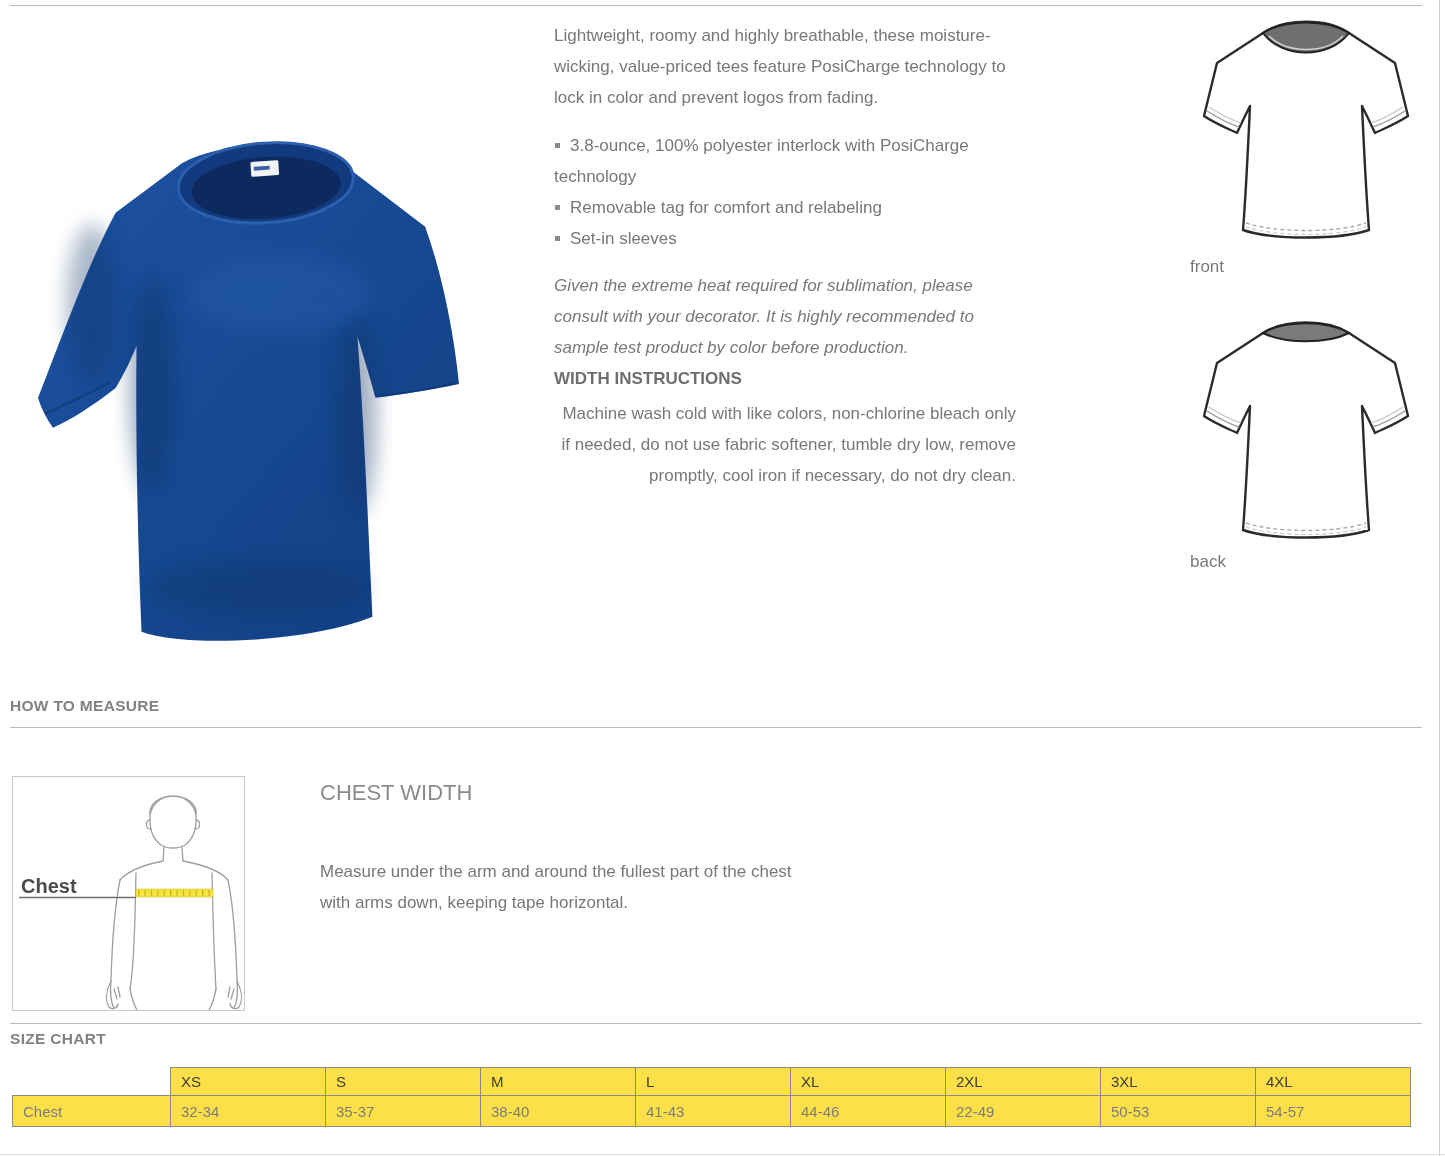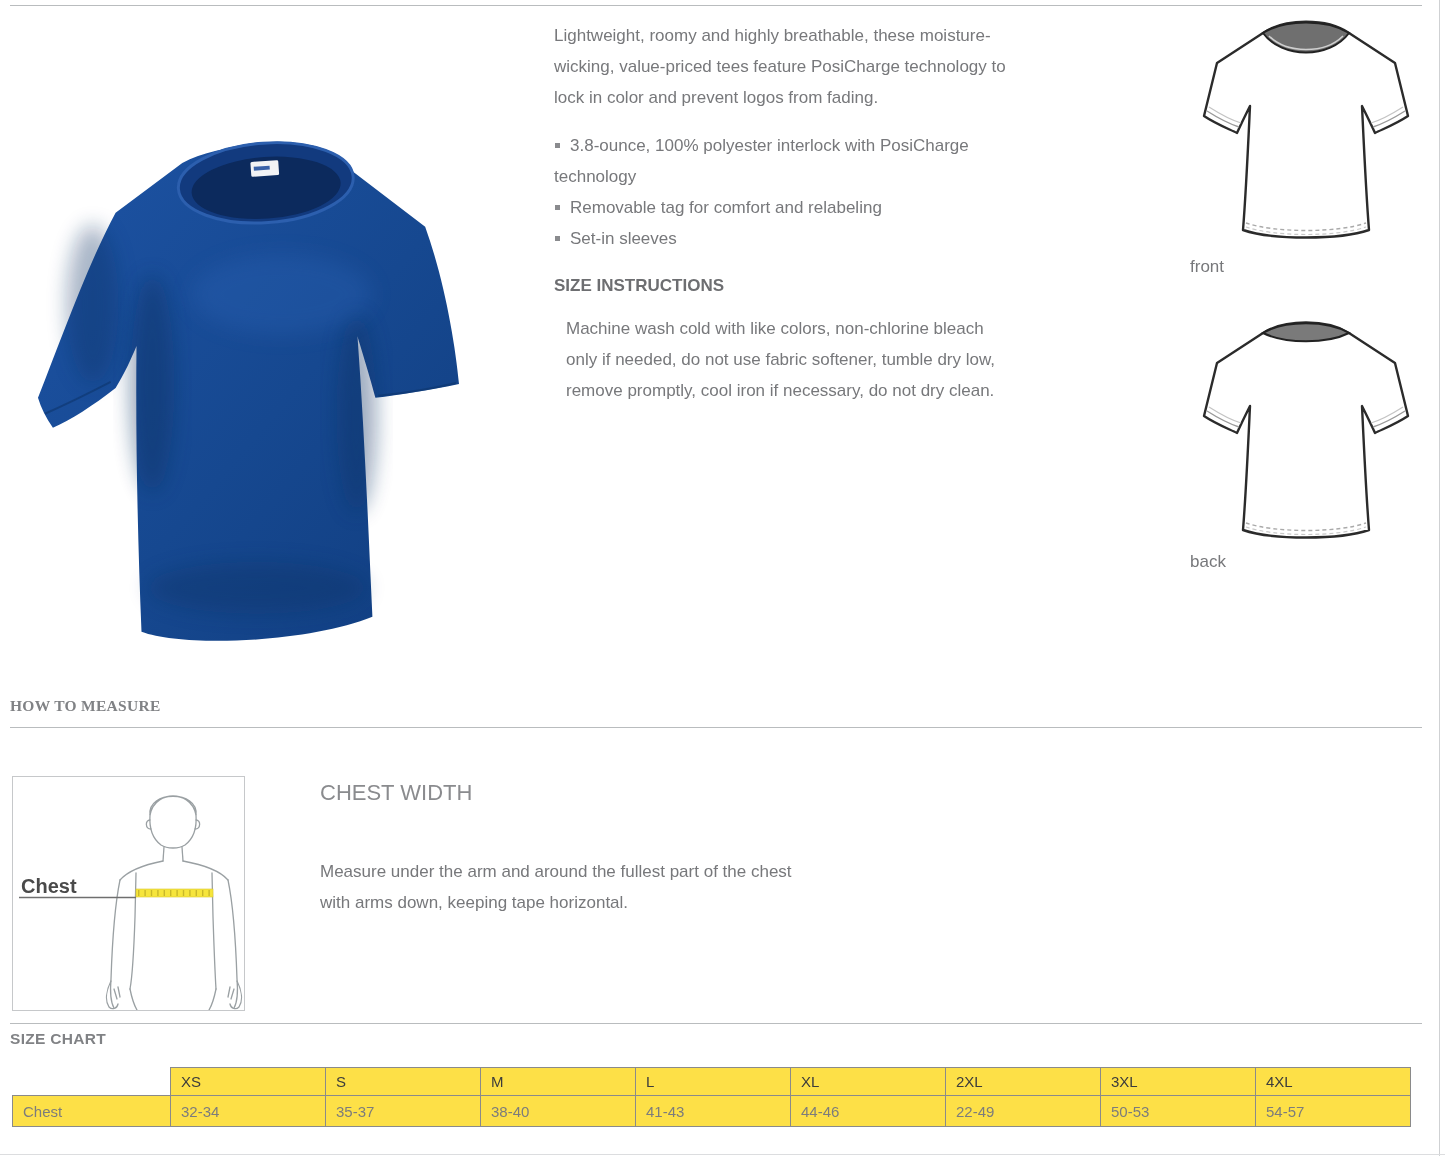--- a/index.html
+++ b/index.html
@@ -16,21 +16,21 @@
 
   
   .description { position:absolute; left:554px; top:20px; width:466px;
     font-size:17px; line-height:31px; color:#77787b; }
   .description p.lead { margin:0 0 17px 0; }
   .description ul { list-style:none; margin:0 0 16px 0; padding:0; }
   .description li::before { content:""; display:inline-block; width:5px; height:5px;
     background:#8a8b8e; margin:0 10px 3px 1px; }
   .description p.note { font-style:italic; margin:0; }
   .description h3.care { font-size:17px; line-height:31px; font-weight:bold; color:#6d6e71; margin:0; }
-  .description p.care-text { margin:12px; }
+  .description p.care-text { margin:4px;text-align:right; }
 
   
   .view-img { position:absolute; width:232px; height:247px; }
   .view-front { left:1190px; top:8px; }
   .view-back  { left:1190px; top:310px; height:243px; }
   .view-label { position:absolute; left:1190px; font-size:17px; color:#77787b; }
   .label-front { top:257px; }
   .label-back  { top:552px; }
 
   
@@ -103,21 +103,22 @@
   </svg>
 </div>
 
 <div class="description">
   <p class="lead">Lightweight, roomy and highly breathable, these moisture-wicking, value-priced tees feature PosiCharge technology to lock in color and prevent logos from fading.</p>
   <ul>
     <li>3.8-ounce, 100% polyester interlock with PosiCharge technology</li>
     <li>Removable tag for comfort and relabeling</li>
     <li>Set-in sleeves</li>
   </ul>
-  <h3 class="care">SIZE INSTRUCTIONS</h3>
+  <p class="note">Given the extreme heat required for sublimation, please consult with your decorator. It is highly recommended to sample test product by color before production.</p>
+  <h3 class="care">WIDTH INSTRUCTIONS</h3>
   <p class="care-text">Machine wash cold with like colors, non-chlorine bleach only if needed, do not use fabric softener, tumble dry low, remove promptly, cool iron if necessary, do not dry clean.</p>
 </div>
 
 <div class="view-img view-front">
   <svg width="232" height="247" viewBox="0 0 232 247">
     <path d="M73,25 C95,10 137,10 159,25 L205,55 L218,108
              C206,116 193,121 185,125 C180,114 176,106 172,98
              C174,140 176,185 179,222 C150,232 82,232 53,222
              C56,185 58,140 60,98 C56,106 52,114 47,125
              C39,121 26,116 14,108 L27,55 Z" fill="#ffffff" stroke="#2b2b2b" stroke-width="2.4" stroke-linejoin="round"></path>
@@ -150,21 +151,21 @@
     <path d="M19,97 C30,104 41,110 51,113" fill="none" stroke="#c4c4c4" stroke-width="1.2"></path>
     <path d="M215,101 C204,108 192,114 183,117" fill="none" stroke="#9a9a9a" stroke-width="1.4"></path>
     <path d="M213,97 C202,104 191,110 181,113" fill="none" stroke="#c4c4c4" stroke-width="1.2"></path>
 
     <path d="M56,213 C85,223 147,223 176,213" fill="none" stroke="#aaaaaa" stroke-width="1.4" stroke-dasharray="4,3"></path>
     <path d="M56,217 C85,227 147,227 176,217" fill="none" stroke="#c9c9c9" stroke-width="1.2" stroke-dasharray="4,3"></path>
   </svg>
 </div>
 <div class="view-label label-back">back</div>
 
-<div class="section-heading" style="top:697px;font-family:Liberation Serif, serif;">HOW TO MEASURE</div>
+<div class="section-heading" style="top:697px;">HOW TO MEASURE</div>
 
 <div class="measure-box">
   <svg width="231" height="233" viewBox="0 0 231 233">
     <g fill="none" stroke="#9aa0a3" stroke-width="1.3" stroke-linecap="round">
 
       <path d="M137,38 C134,13 186,13 183,38 C180,23 168,19 160,19 C152,19 140,23 137,38 Z"></path>
 
       <path d="M137,38 C136,52 140,62 148,68 C154,72 166,72 172,68 C180,62 184,52 183,38"></path>
 
       <path d="M137,43 C132,43 132,52 138,52"></path>

